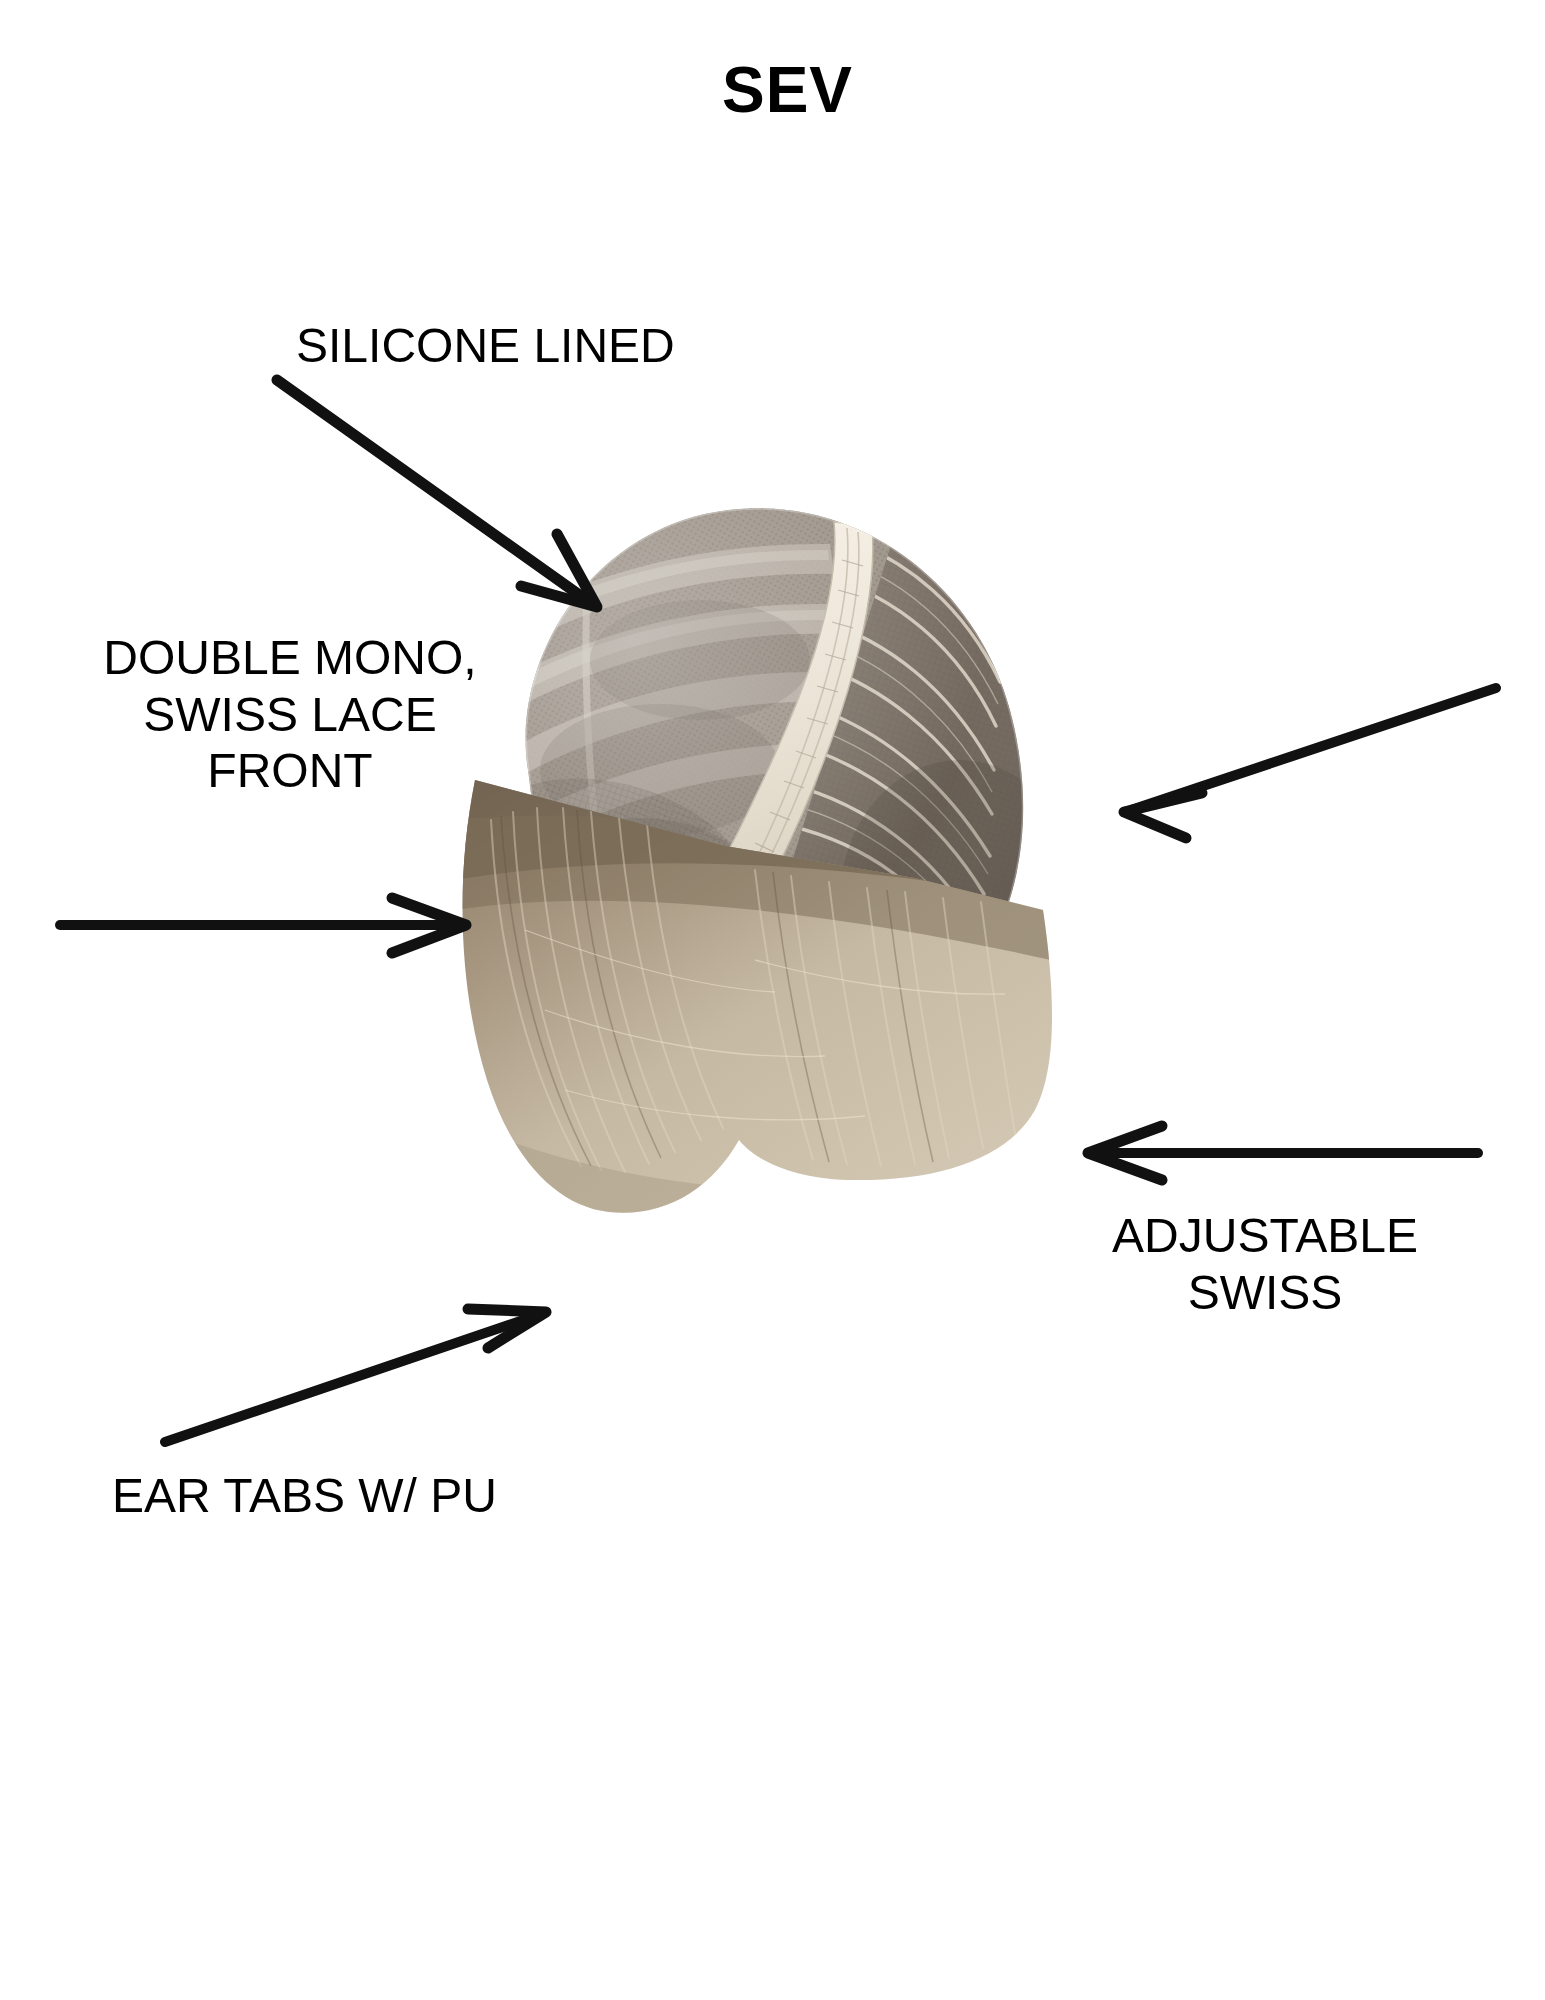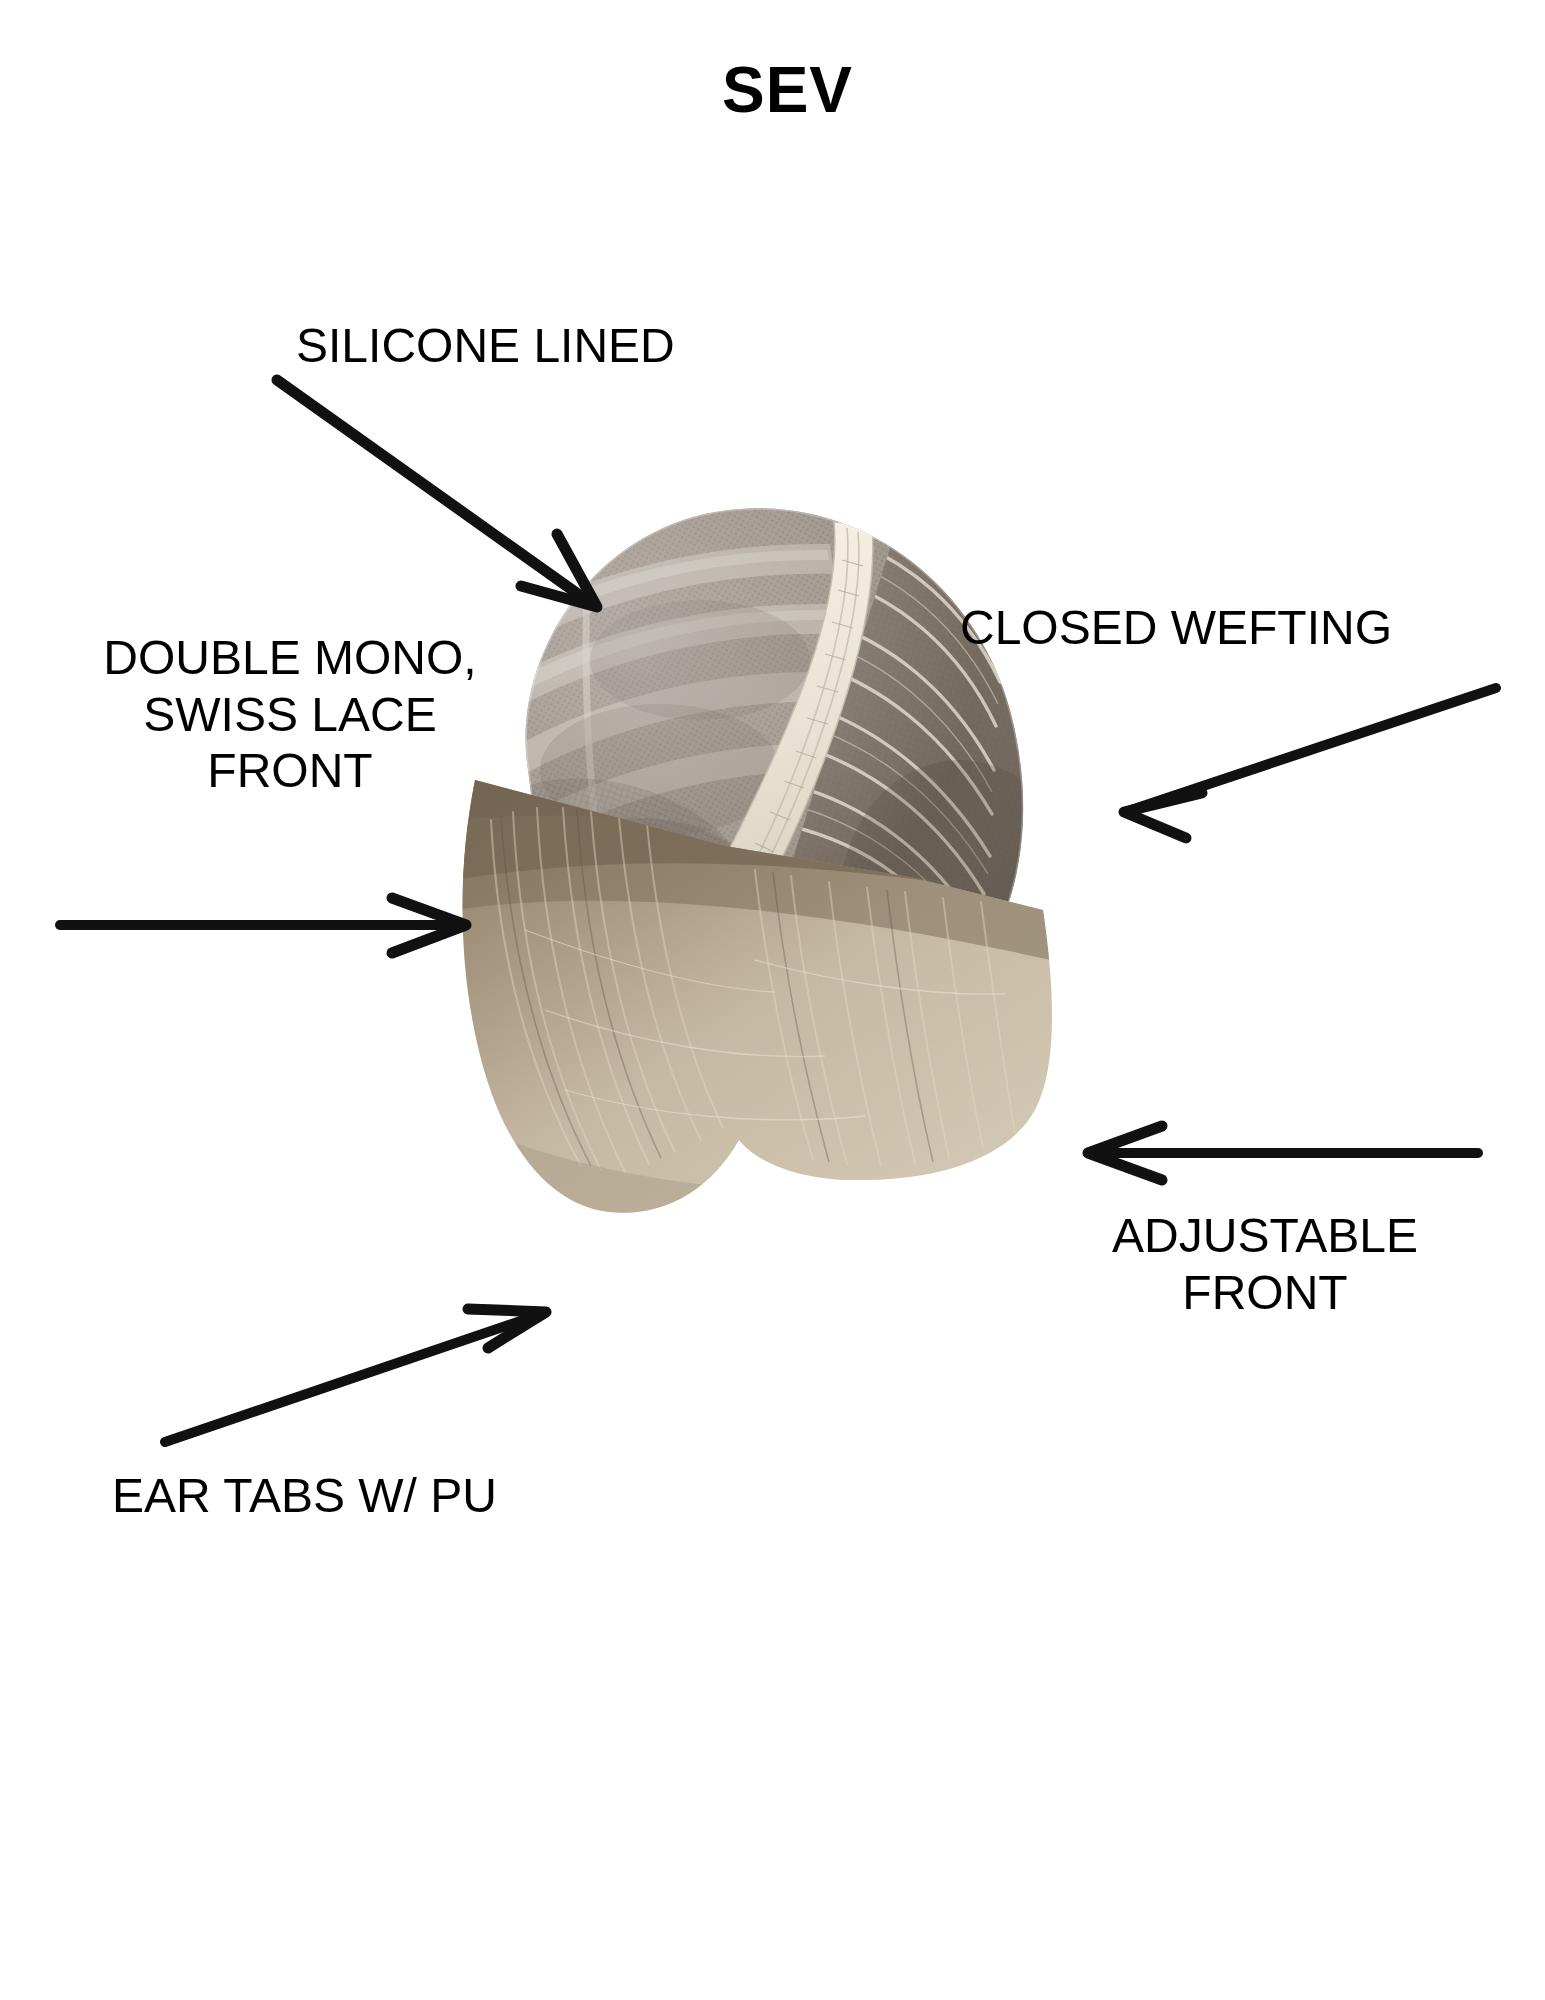--- a/index.html
+++ b/index.html
@@ -324,24 +324,23 @@
       </g>
     </svg>
   </div>
 
   <div class="label" id="label-doublemono">DOUBLE MONO,
 SWISS LACE
 FRONT</div>
 
   <div class="label" id="label-silicone">SILICONE LINED</div>
 
-  <div class="label" id="label-wefting">CLOSED WEFTING</div>
 
   <div class="label" id="label-straps">ADJUSTABLE
-FRONT</div>
+SWISS</div>
 
   <div class="label" id="label-eartabs">EAR TABS W/ PU</div>
 
   <svg id="arrows" viewBox="0 0 1545 2000" xmlns="http://www.w3.org/2000/svg">
 
     <g>
       <path d="M277 380 L 592 604" stroke="#111111" stroke-width="11" stroke-linecap="round" fill="none"></path>
       <path d="M597 607 L 521 586 M597 607 L 557 534" stroke="#111111" stroke-width="11" stroke-linecap="round" fill="none"></path>
     </g>
 

